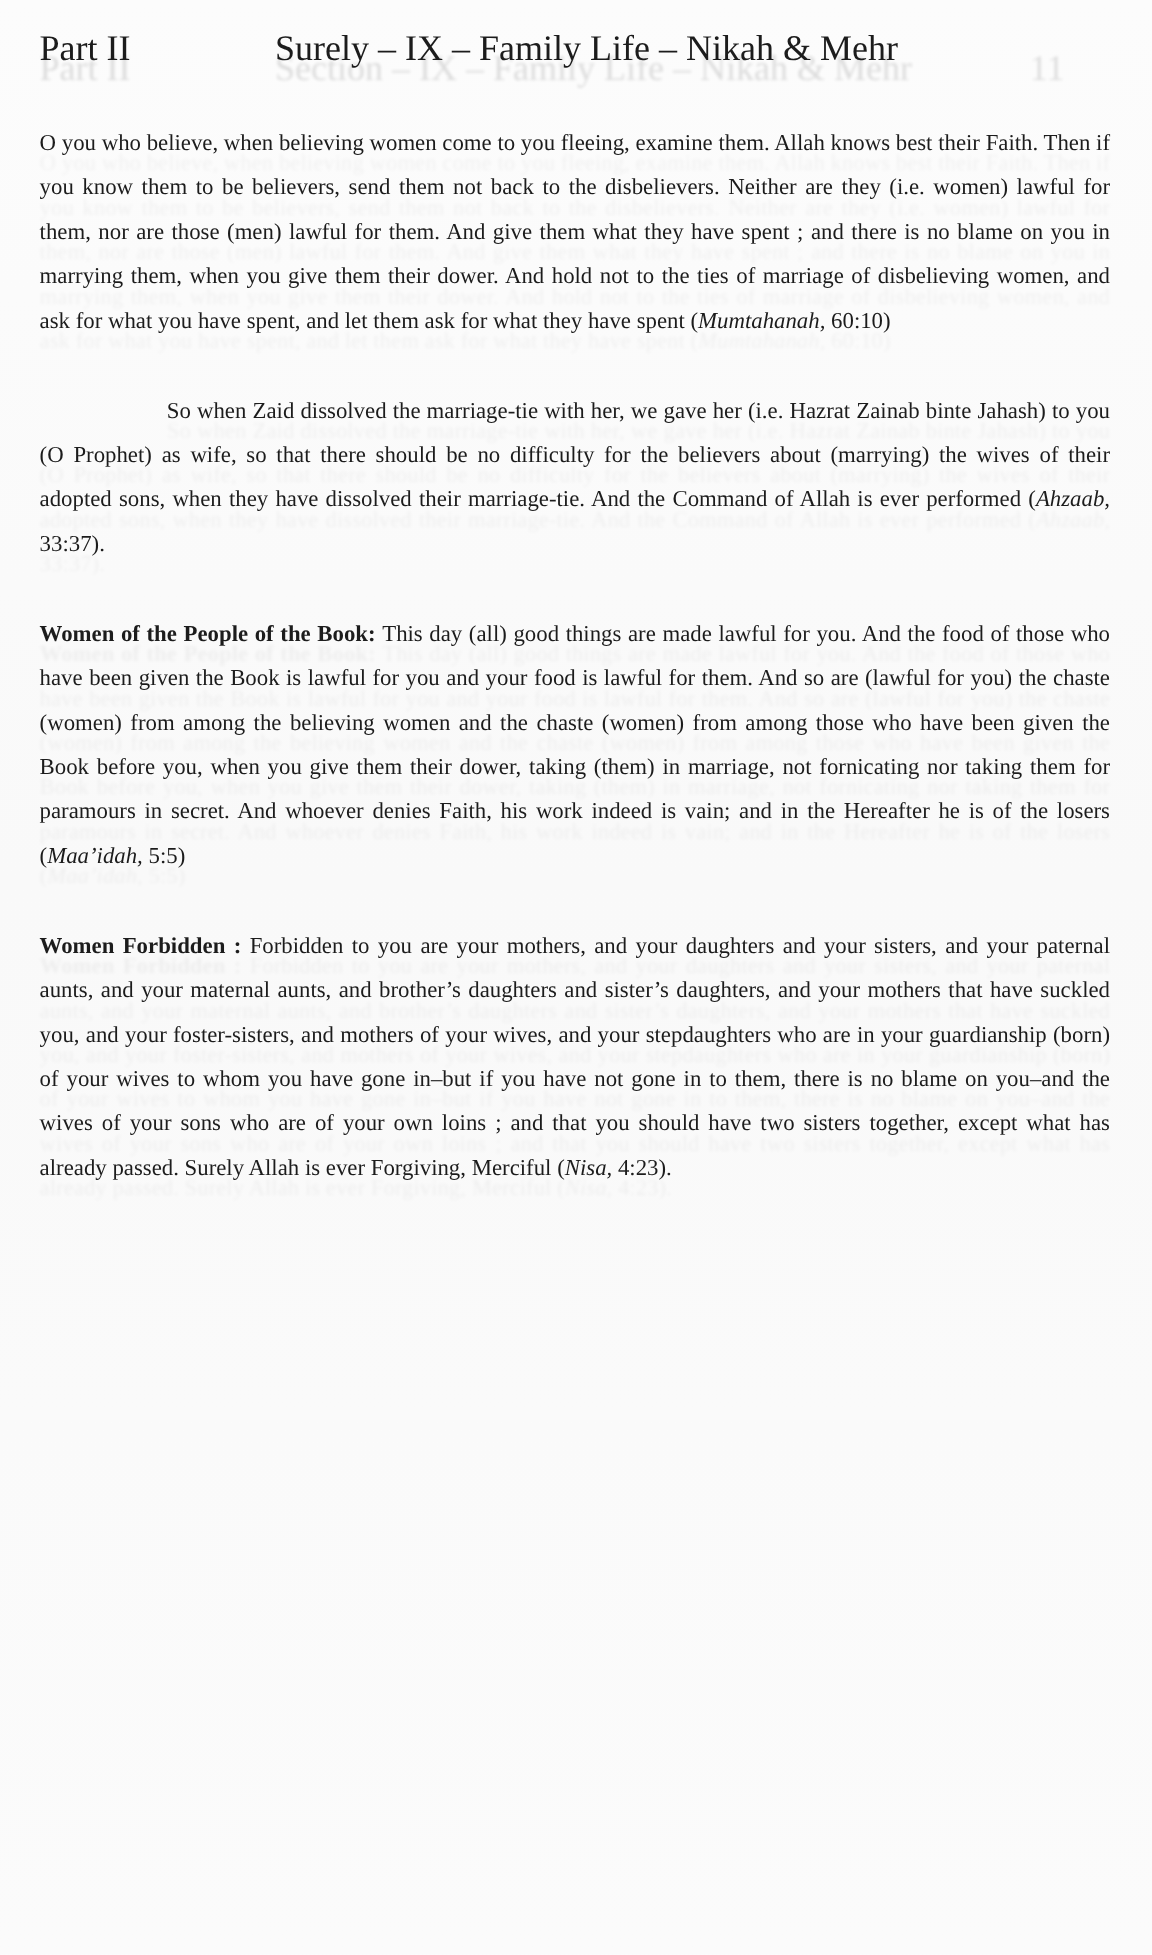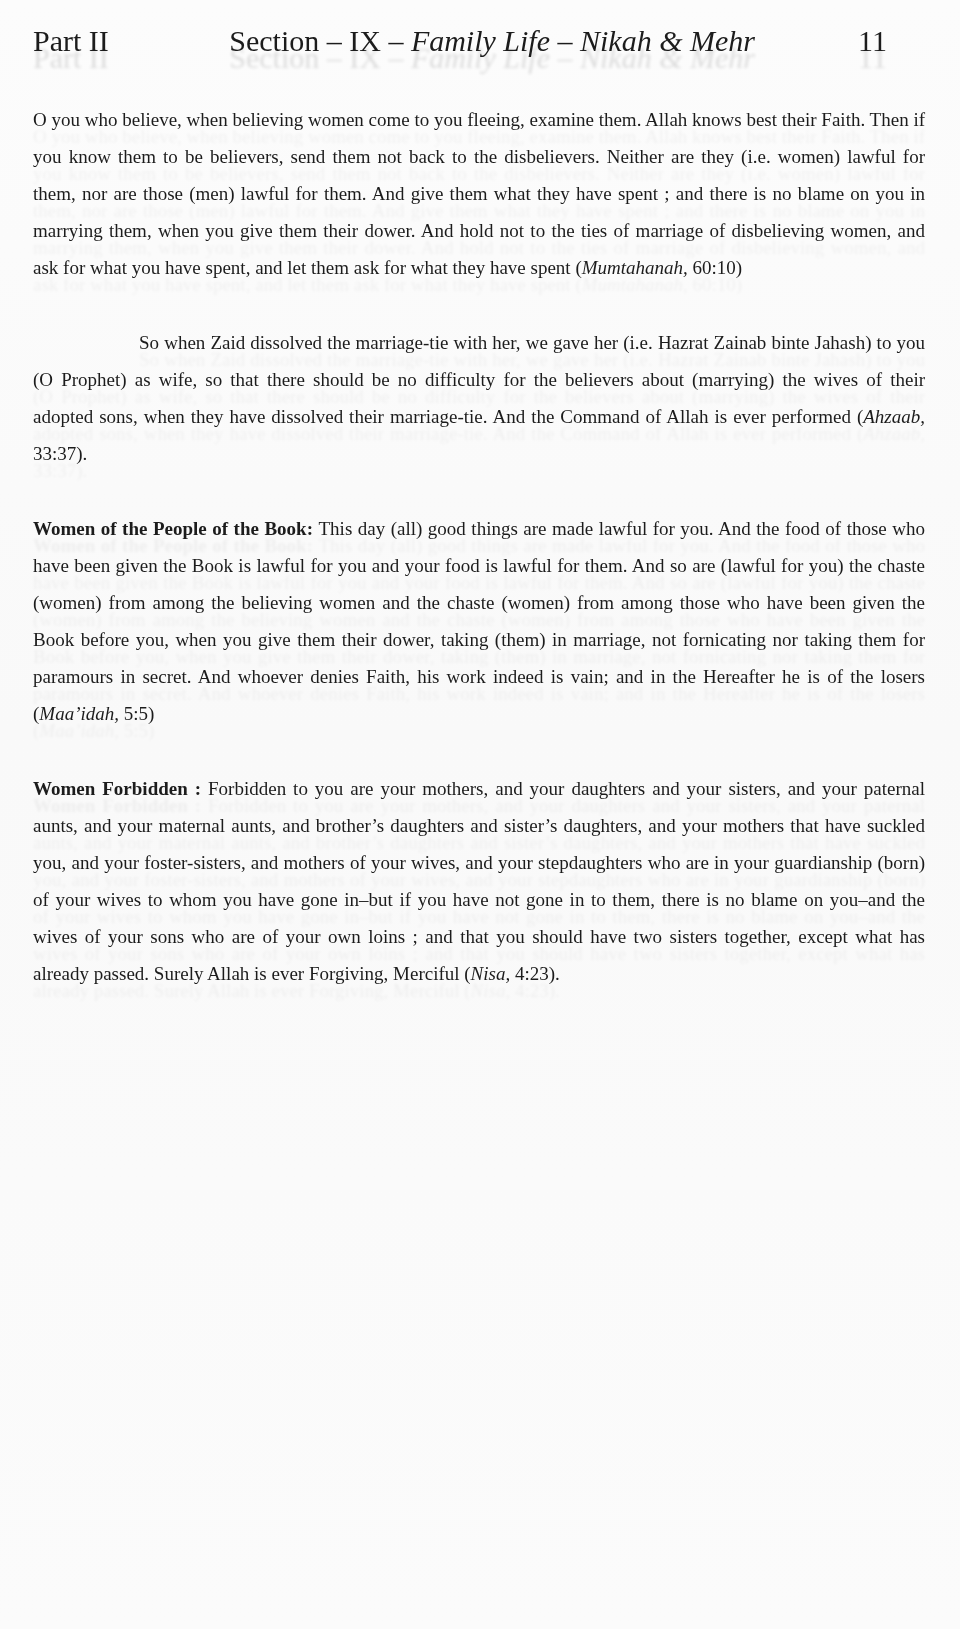--- a/index.html
+++ b/index.html
@@ -28,21 +28,21 @@
   .running-head {
     display: flex;
     align-items: baseline;
     font-size: 30px;
     line-height: 34px;
     white-space: nowrap;
   }
   .rh-left  { width: 22%; text-align: left; }
   .rh-center{ width: 56%; text-align: center; }
   .rh-right { width: 22%; text-align: right; padding-right: 38px; box-sizing: border-box; }
-  .rh-italic { font-style: italic; }
+  .rh-italic { }
   
   .running-head.ghost {
     position: absolute;
     left: 0; right: 0; top: 17px;
     opacity: 0.14;
     filter: blur(1.4px);
     pointer-events: none;
   }
   
   .body-text {
@@ -62,22 +62,21 @@
 </style>
 </head>
 <body>
 
 <div class="page">
 
   <div class="running-head-wrap">
 
     <div class="running-head">
       <span class="rh-left">Part II</span>
-      <span class="rh-center"><span>Section – IX – </span><span class="rh-italic">Family Life – Nikah &amp; Mehr</span></span>
-      <span class="rh-right">11</span>
+      <span class="rh-center"><span>Surely – IX – </span><span class="rh-italic">Family Life – Nikah &amp; Mehr</span></span>
     </div>
 
     <div class="running-head ghost" aria-hidden="true">
       <span class="rh-left">Part II</span>
       <span class="rh-center"><span>Section – IX – </span><span class="rh-italic">Family Life – Nikah &amp; Mehr</span></span>
       <span class="rh-right">11</span>
     </div>
 
   </div>
 

